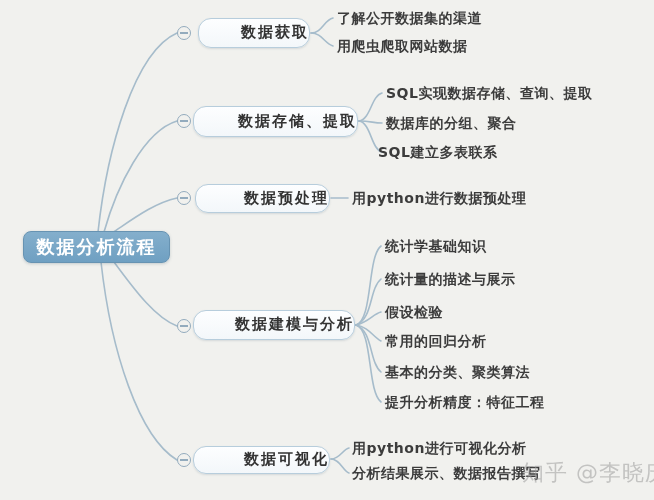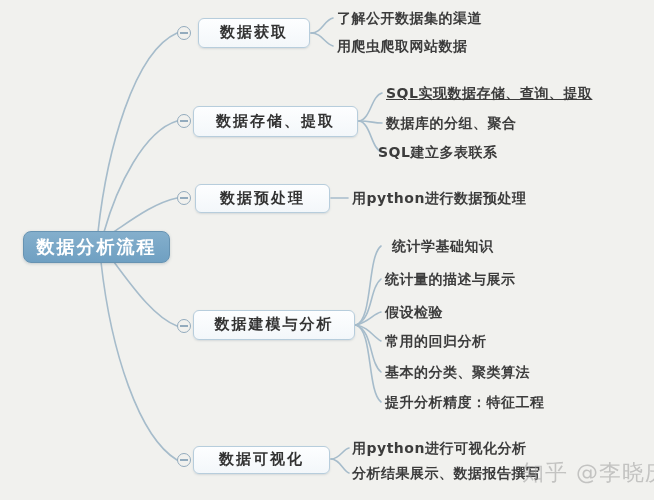--- a/index.html
+++ b/index.html
@@ -40,26 +40,26 @@
     text-align: center;
     line-height: 30px;
     box-shadow: 0 1px 3px rgba(60,90,110,0.25);
     cursor: default;
   }
 
   .branch-node {
     position: absolute;
     background: linear-gradient(#fdfeff, #f3f7fa);
     border: 1.5px solid #b7cddc;
-    border-radius: 6px;
+    border-radius: 13px;
     color: #333333;
     font-weight: 700;
     font-size: 15px;
     letter-spacing: 2px;
-    text-align: center;
+    text-align: right;
     box-shadow: 0 1px 2px rgba(90,110,125,0.18);
     cursor: default;
     font-family: Liberation Serif, serif;
   }
 
   .collapse-icon {
     position: absolute;
     width: 14px; height: 14px;
     border: 1.4px solid #93abbd;
     border-radius: 50%;
@@ -140,27 +140,27 @@
 
   <div class="branch-node" style="left:198px; top:18px;  width:112px; height:30px; line-height:27px;">数据获取</div>
   <div class="branch-node" style="left:193px; top:106px; width:165px; height:31px; line-height:28px;">数据存储、提取</div>
   <div class="branch-node" style="left:195px; top:184px; width:135px; height:29px; line-height:26px;">数据预处理</div>
   <div class="branch-node" style="left:193px; top:446px; width:137px; height:28px; line-height:25px;">数据可视化</div>
   <div class="branch-node" style="left:193px; top:310px; width:162px; height:30px; line-height:27px;">数据建模与分析</div>
 
   <div class="leaf" style="left:337px; top:37px;">用爬虫爬取网站数据</div>
   <div class="leaf" style="left:337px; top:9px;">了解公开数据集的渠道</div>
 
-  <div class="leaf" style="left:386px; top:84px;text-decoration:underline;">SQL实现数据存储、查询、提取</div>
+  <div class="leaf" style="left:386px; top:84px;">SQL实现数据存储、查询、提取</div>
   <div class="leaf" style="left:386px; top:114px;">数据库的分组、聚合</div>
   <div class="leaf" style="left:378px; top:143px;">SQL建立多表联系</div>
 
   <div class="leaf" style="left:352px; top:189px;">用python进行数据预处理</div>
 
-  <div class="leaf" style="left:385px; top:237px;margin-left:7px;">统计学基础知识</div>
+  <div class="leaf" style="left:385px; top:237px;">统计学基础知识</div>
   <div class="leaf" style="left:385px; top:270px;">统计量的描述与展示</div>
   <div class="leaf" style="left:385px; top:303px;">假设检验</div>
   <div class="leaf" style="left:385px; top:332px;">常用的回归分析</div>
   <div class="leaf" style="left:385px; top:363px;">基本的分类、聚类算法</div>
   <div class="leaf" style="left:385px; top:393px;">提升分析精度：特征工程</div>
 
   <div class="leaf" style="left:352px; top:464px;">分析结果展示、数据报告撰写</div>
   <div class="leaf" style="left:352px; top:439px;">用python进行可视化分析</div>
 
   <div class="watermark">知乎 @李晓庆</div>

